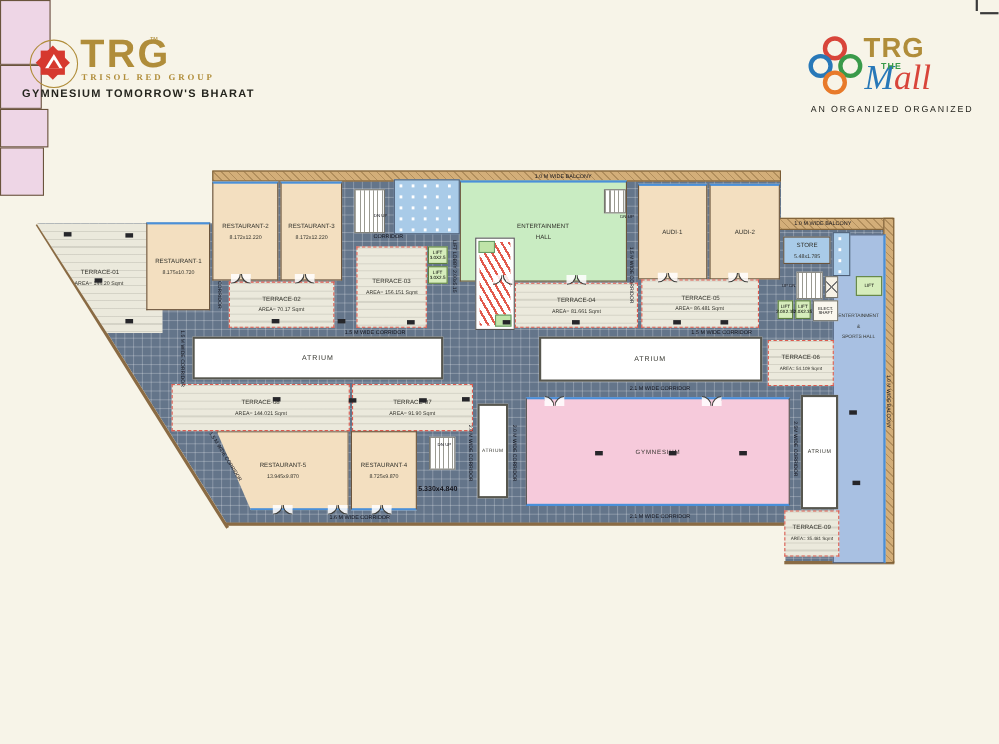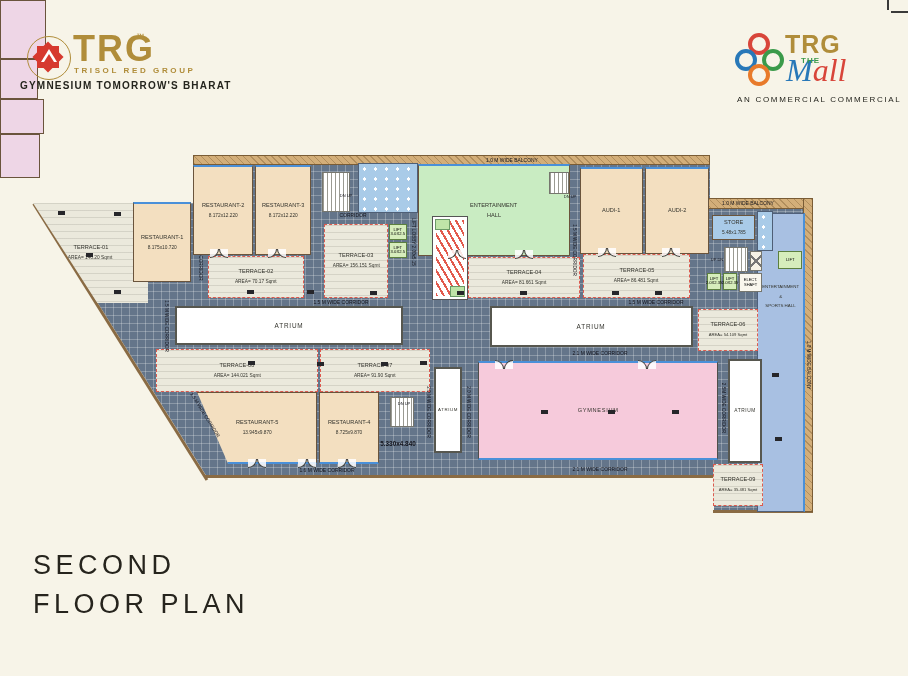--- a/index.html
+++ b/index.html
@@ -59,21 +59,21 @@
   .door2.up{transform:rotate(180deg);}
   .esc{position:absolute;left:432px;top:216px;width:36px;height:84px;background:#fff;border:1.5px solid #555;z-index:4;box-sizing:border-box;}
   .esc .band{position:absolute;left:3px;top:3px;right:3px;bottom:3px;background:repeating-linear-gradient(60deg,#e25a4d 0 2px,#fff 2px 6px);}
   .esc .cap1{position:absolute;left:2px;top:2px;width:13px;height:9px;background:#bfe4a8;border:1px solid #6a9a66;}
   .esc .cap2{position:absolute;right:2px;bottom:2px;width:13px;height:9px;background:#bfe4a8;border:1px solid #6a9a66;}
 
   
   .brand-gold{color:#b08d3a;}
   .logo-trg{position:absolute;left:73px;top:28px;font-size:36px;font-weight:bold;letter-spacing:2px;z-index:8;}
   .logo-tm{position:absolute;left:136px;top:32px;font-size:8px;z-index:8;}
-  .logo-sub{position:absolute;left:74px;top:66px;font-size:8px;font-weight:bold;letter-spacing:2.6px;z-index:8;}
+  .logo-sub{position:absolute;left:74px;top:66px;font-size:8px;font-weight:bold;letter-spacing:2.6px;z-index:8;font-family:Liberation Serif, serif;}
   .logo-tag{position:absolute;left:20px;top:80px;font-size:10px;font-weight:bold;letter-spacing:1.2px;color:#25251e;z-index:8;}
   .emblem{position:absolute;left:27px;top:36px;width:42px;height:42px;border:1.5px solid #b08d3a;border-radius:50%;z-index:8;}
   .emblem .sq{position:absolute;left:9px;top:9px;width:22px;height:22px;background:#d6392f;}
   .emblem .sq.r{transform:rotate(45deg);}
   .emblem .tri{position:absolute;left:13px;top:12px;width:0;height:0;border-left:8px solid transparent;border-right:8px solid transparent;border-bottom:13px solid #fff;}
   .emblem .tri2{position:absolute;left:16px;top:17px;width:0;height:0;border-left:5px solid transparent;border-right:5px solid transparent;border-bottom:8px solid #d6392f;}
   .ring{position:absolute;border-radius:50%;width:22px;height:22px;border:4.5px solid;z-index:8;box-sizing:border-box;}
   .mall-trg{position:absolute;left:785px;top:30px;font-size:25px;font-weight:bold;letter-spacing:1px;z-index:9;}
   .mall-the{position:absolute;left:801px;top:56px;font-size:8px;font-weight:bold;color:#3a9a4a;letter-spacing:1px;z-index:10;}
   .mall-word{position:absolute;left:786px;top:52px;font-family:"Liberation Serif",serif;font-style:italic;font-size:32px;z-index:9;}
@@ -102,21 +102,21 @@
   <div class="logo-sub brand-gold">TRISOL RED GROUP</div>
   <div class="logo-tag">GYMNESIUM TOMORROW'S BHARAT</div>
 
   <div class="ring" style="left:748px;top:33px;border-color:#d8453a;"></div>
   <div class="ring" style="left:735px;top:49px;border-color:#2878b8;"></div>
   <div class="ring" style="left:762px;top:49px;border-color:#3a9a4a;"></div>
   <div class="ring" style="left:748px;top:64px;border-color:#e87a2a;"></div>
   <div class="mall-trg brand-gold">TRG</div>
   <div class="mall-the">THE</div>
   <div class="mall-word"><span class="mall-m">M</span><span class="mall-all">all</span></div>
-  <div class="mall-tag">AN COMMERCIAL COMMERCIAL</div>
+  <div class="mall-tag">AN ORGANIZED ORGANIZED</div>
 
   <div class="corner" style="left:887px;top:0;width:2px;height:10px;"></div>
   <div class="corner" style="left:891px;top:11px;width:17px;height:2px;"></div>
 
   <div class="panel"></div>
   <div class="wline" style="left:205px;top:475px;width:510px;height:3px;"></div>
   <div class="wline" style="left:35px;top:203px;width:326px;height:3px;transform:rotate(57.9deg);transform-origin:left top;"></div>
   <div class="wline" style="left:713px;top:510px;width:100px;height:3px;"></div>
 
   <div class="balcony" style="left:193px;top:155px;width:517px;height:10px;"></div>
@@ -310,18 +310,14 @@
   <div class="col" style="left:248px;top:361px;"></div>
   <div class="col" style="left:317px;top:362px;"></div>
   <div class="col" style="left:381px;top:362px;"></div>
   <div class="col" style="left:420px;top:361px;"></div>
   <div class="col" style="left:541px;top:410px;"></div>
   <div class="col" style="left:608px;top:410px;"></div>
   <div class="col" style="left:672px;top:410px;"></div>
   <div class="col" style="left:772px;top:373px;"></div>
   <div class="col" style="left:775px;top:437px;"></div>
 
-  <div class="title">
-    <div>SECOND</div>
-    <div>FLOOR PLAN</div>
-  </div>
 
 </div>
 
 </body></html>

